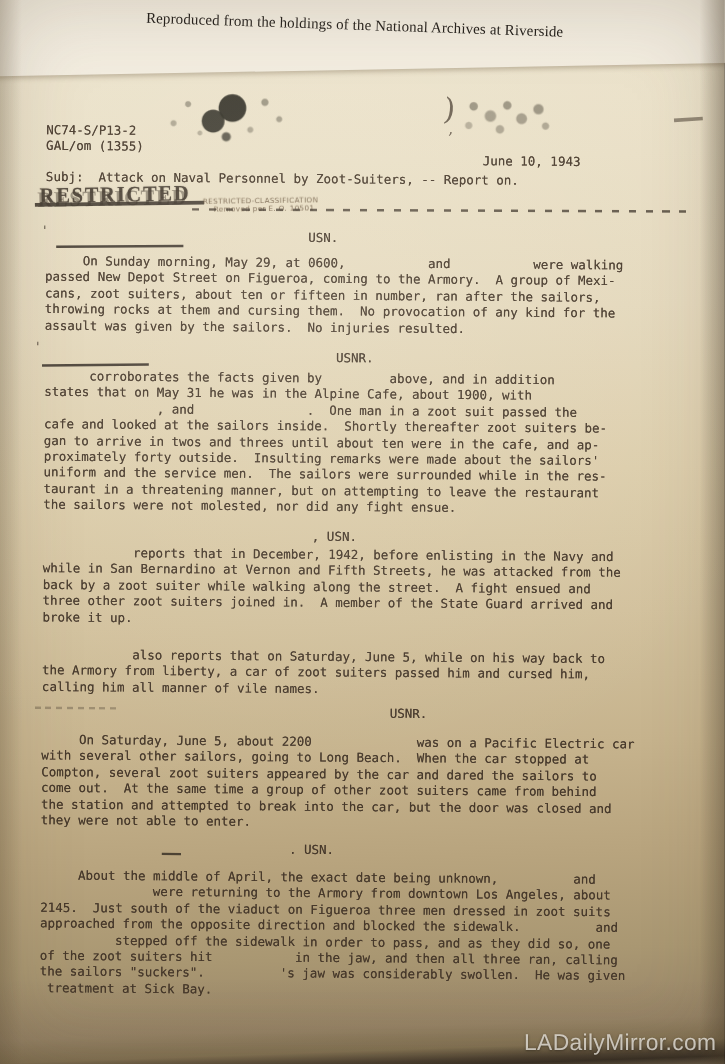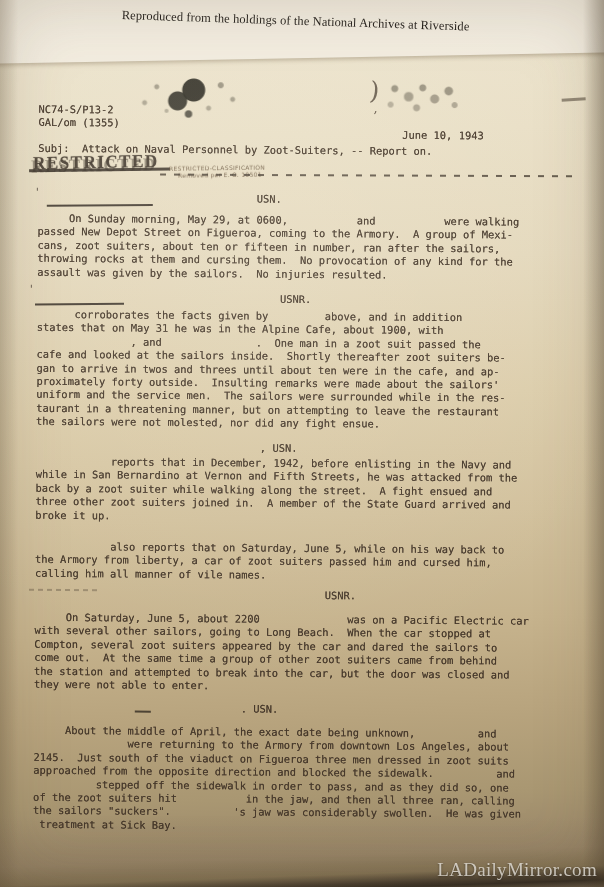--- a/index.html
+++ b/index.html
@@ -112,21 +112,21 @@
   .overlay{
     position:absolute;inset:0;pointer-events:none;
     background:
       radial-gradient(130% 90% at 42% 28%, rgba(255,252,240,.14), rgba(255,252,240,0) 55%),
       linear-gradient(90deg, rgba(90,75,52,.25) 0, rgba(90,75,52,0) 3%, rgba(90,75,52,0) 96.5%, rgba(70,58,40,.38) 100%),
       linear-gradient(0deg, rgba(60,50,35,.10) 0, rgba(60,50,35,0) 8%);
     box-shadow:inset 0 0 70px rgba(86,70,46,.22);
   }
   .watermark{
     position:absolute;right:7px;bottom:6px;
-    font-family:Liberation Serif, serif;font-size:19px;letter-spacing:.3px;
+    font-family:Liberation Sans, sans-serif;font-size:19px;letter-spacing:.3px;
     color:rgba(234,231,223,.78);text-shadow:0 1px 2px rgba(45,38,28,.7);
   }
 </style>
 </head>
 <body>
 
 <div class="photo">
 
   <div class="top-sheet"></div>
 

